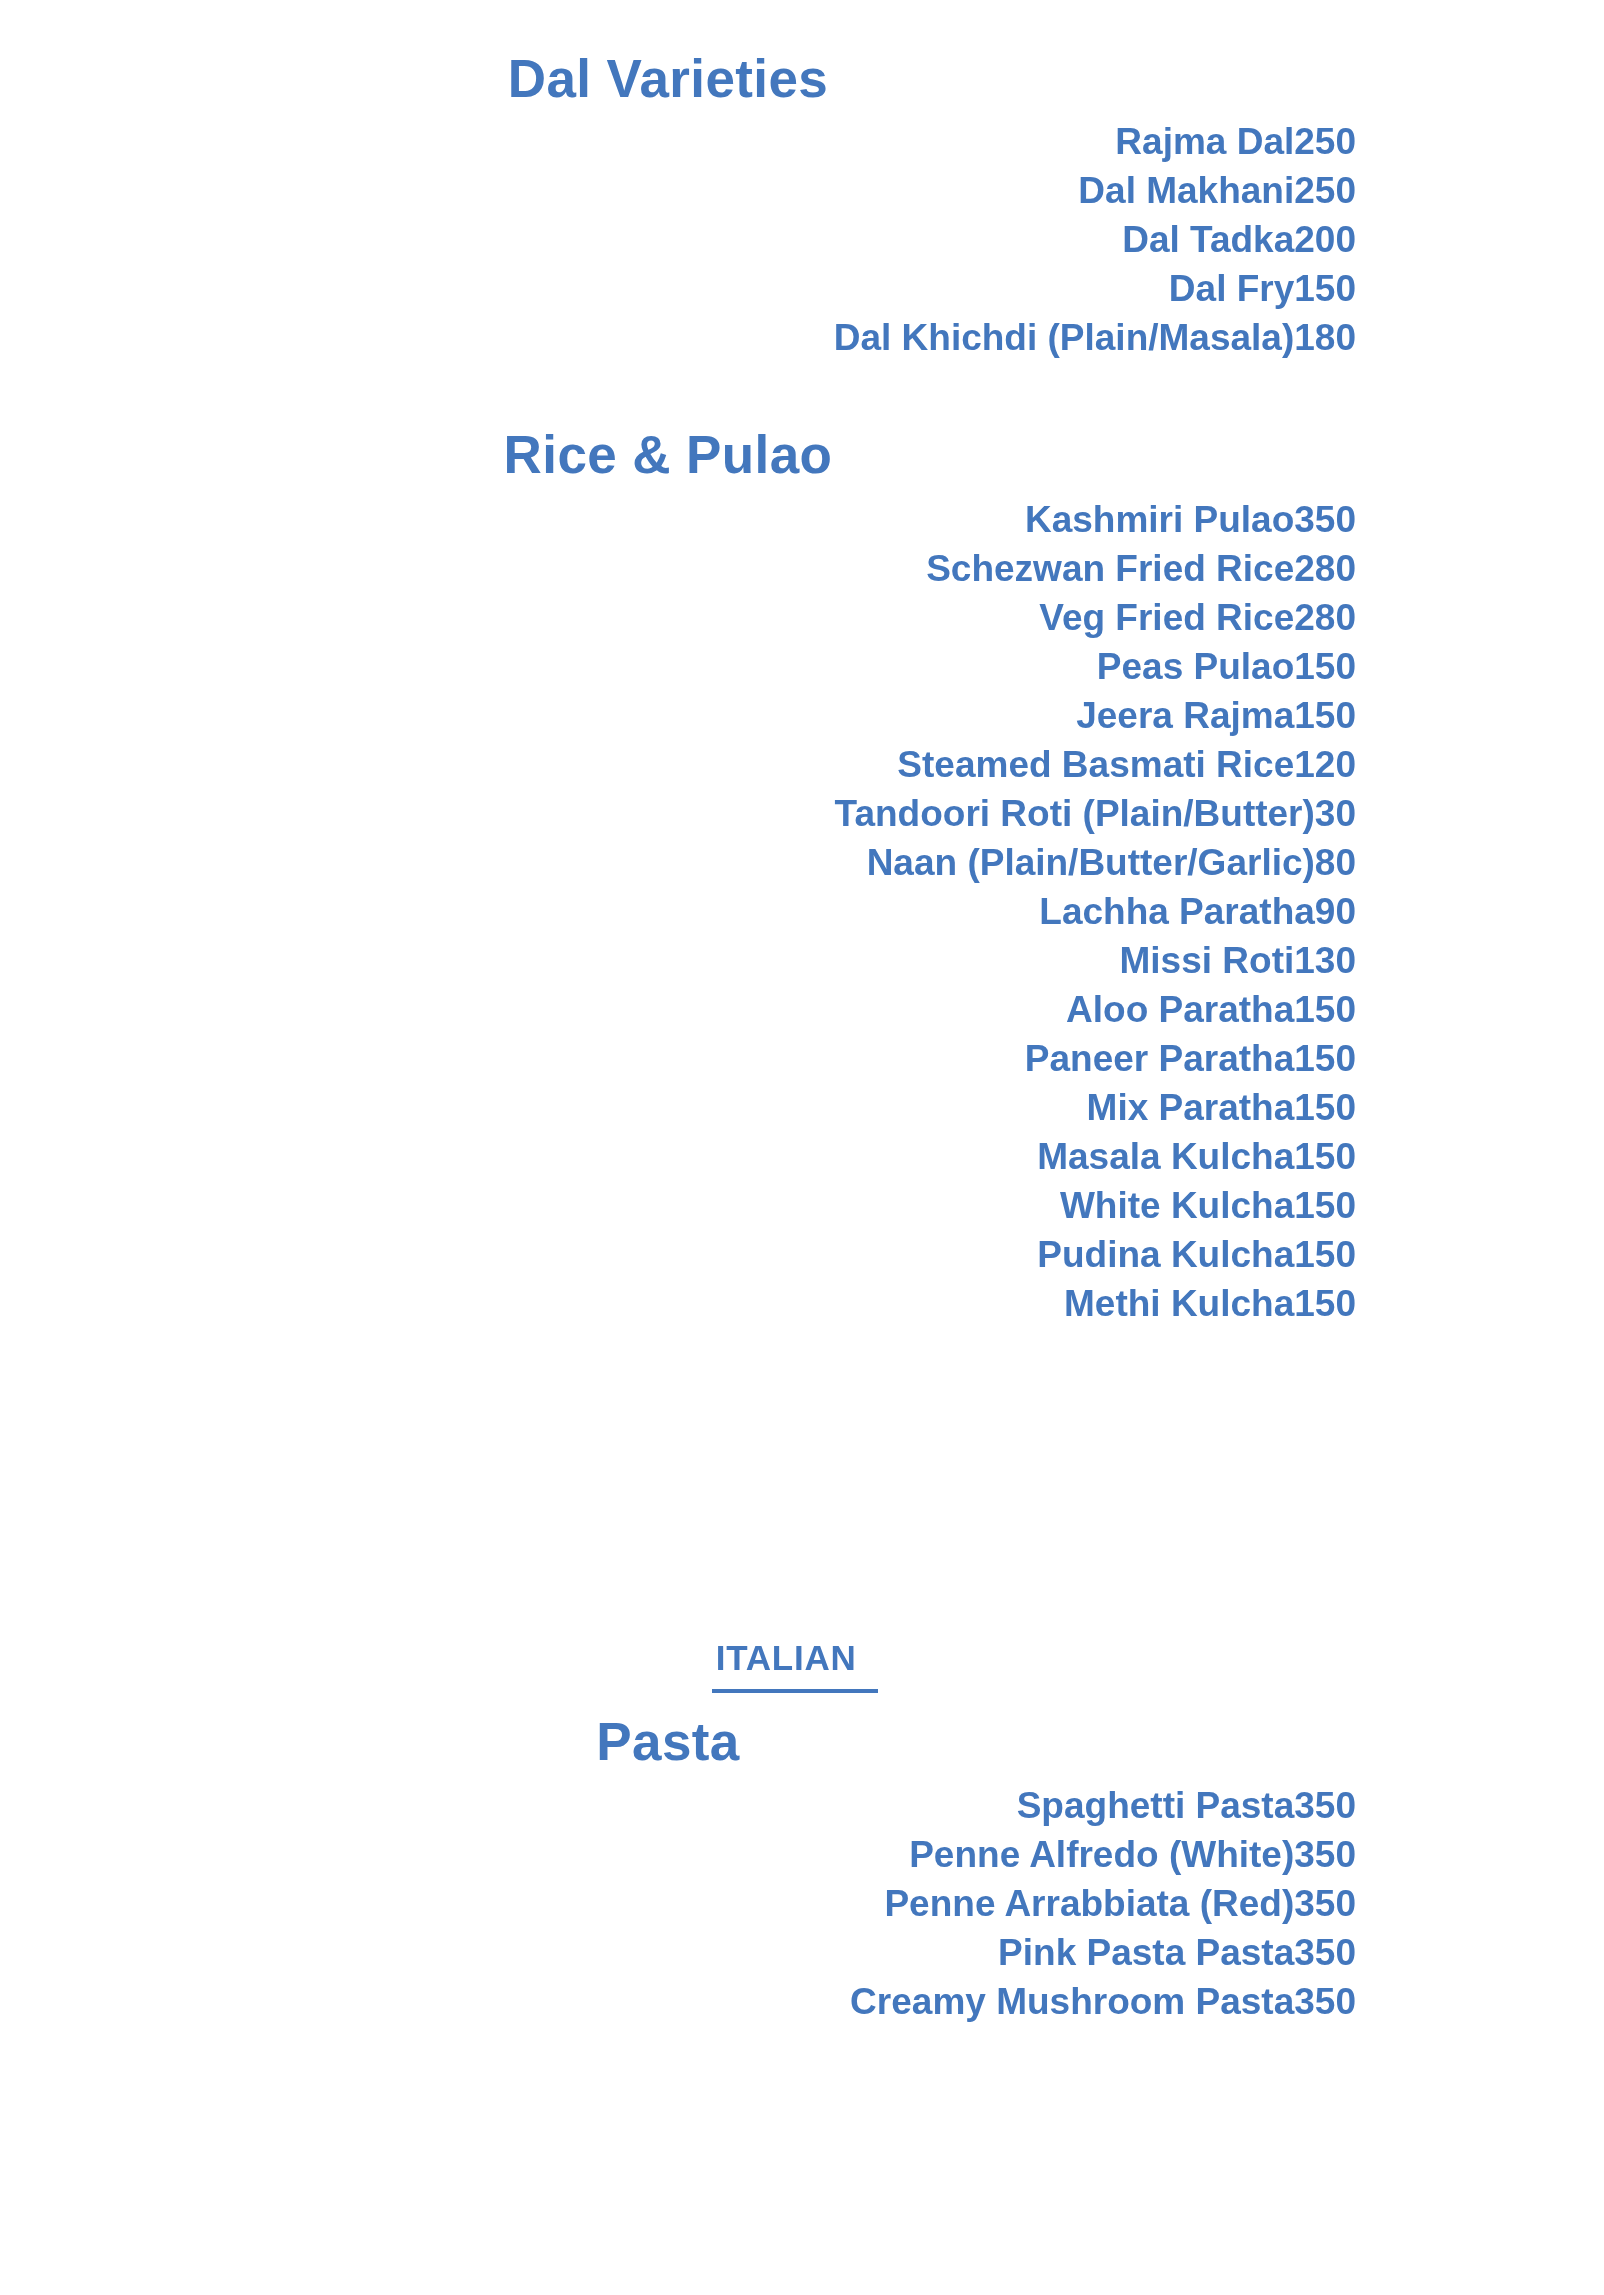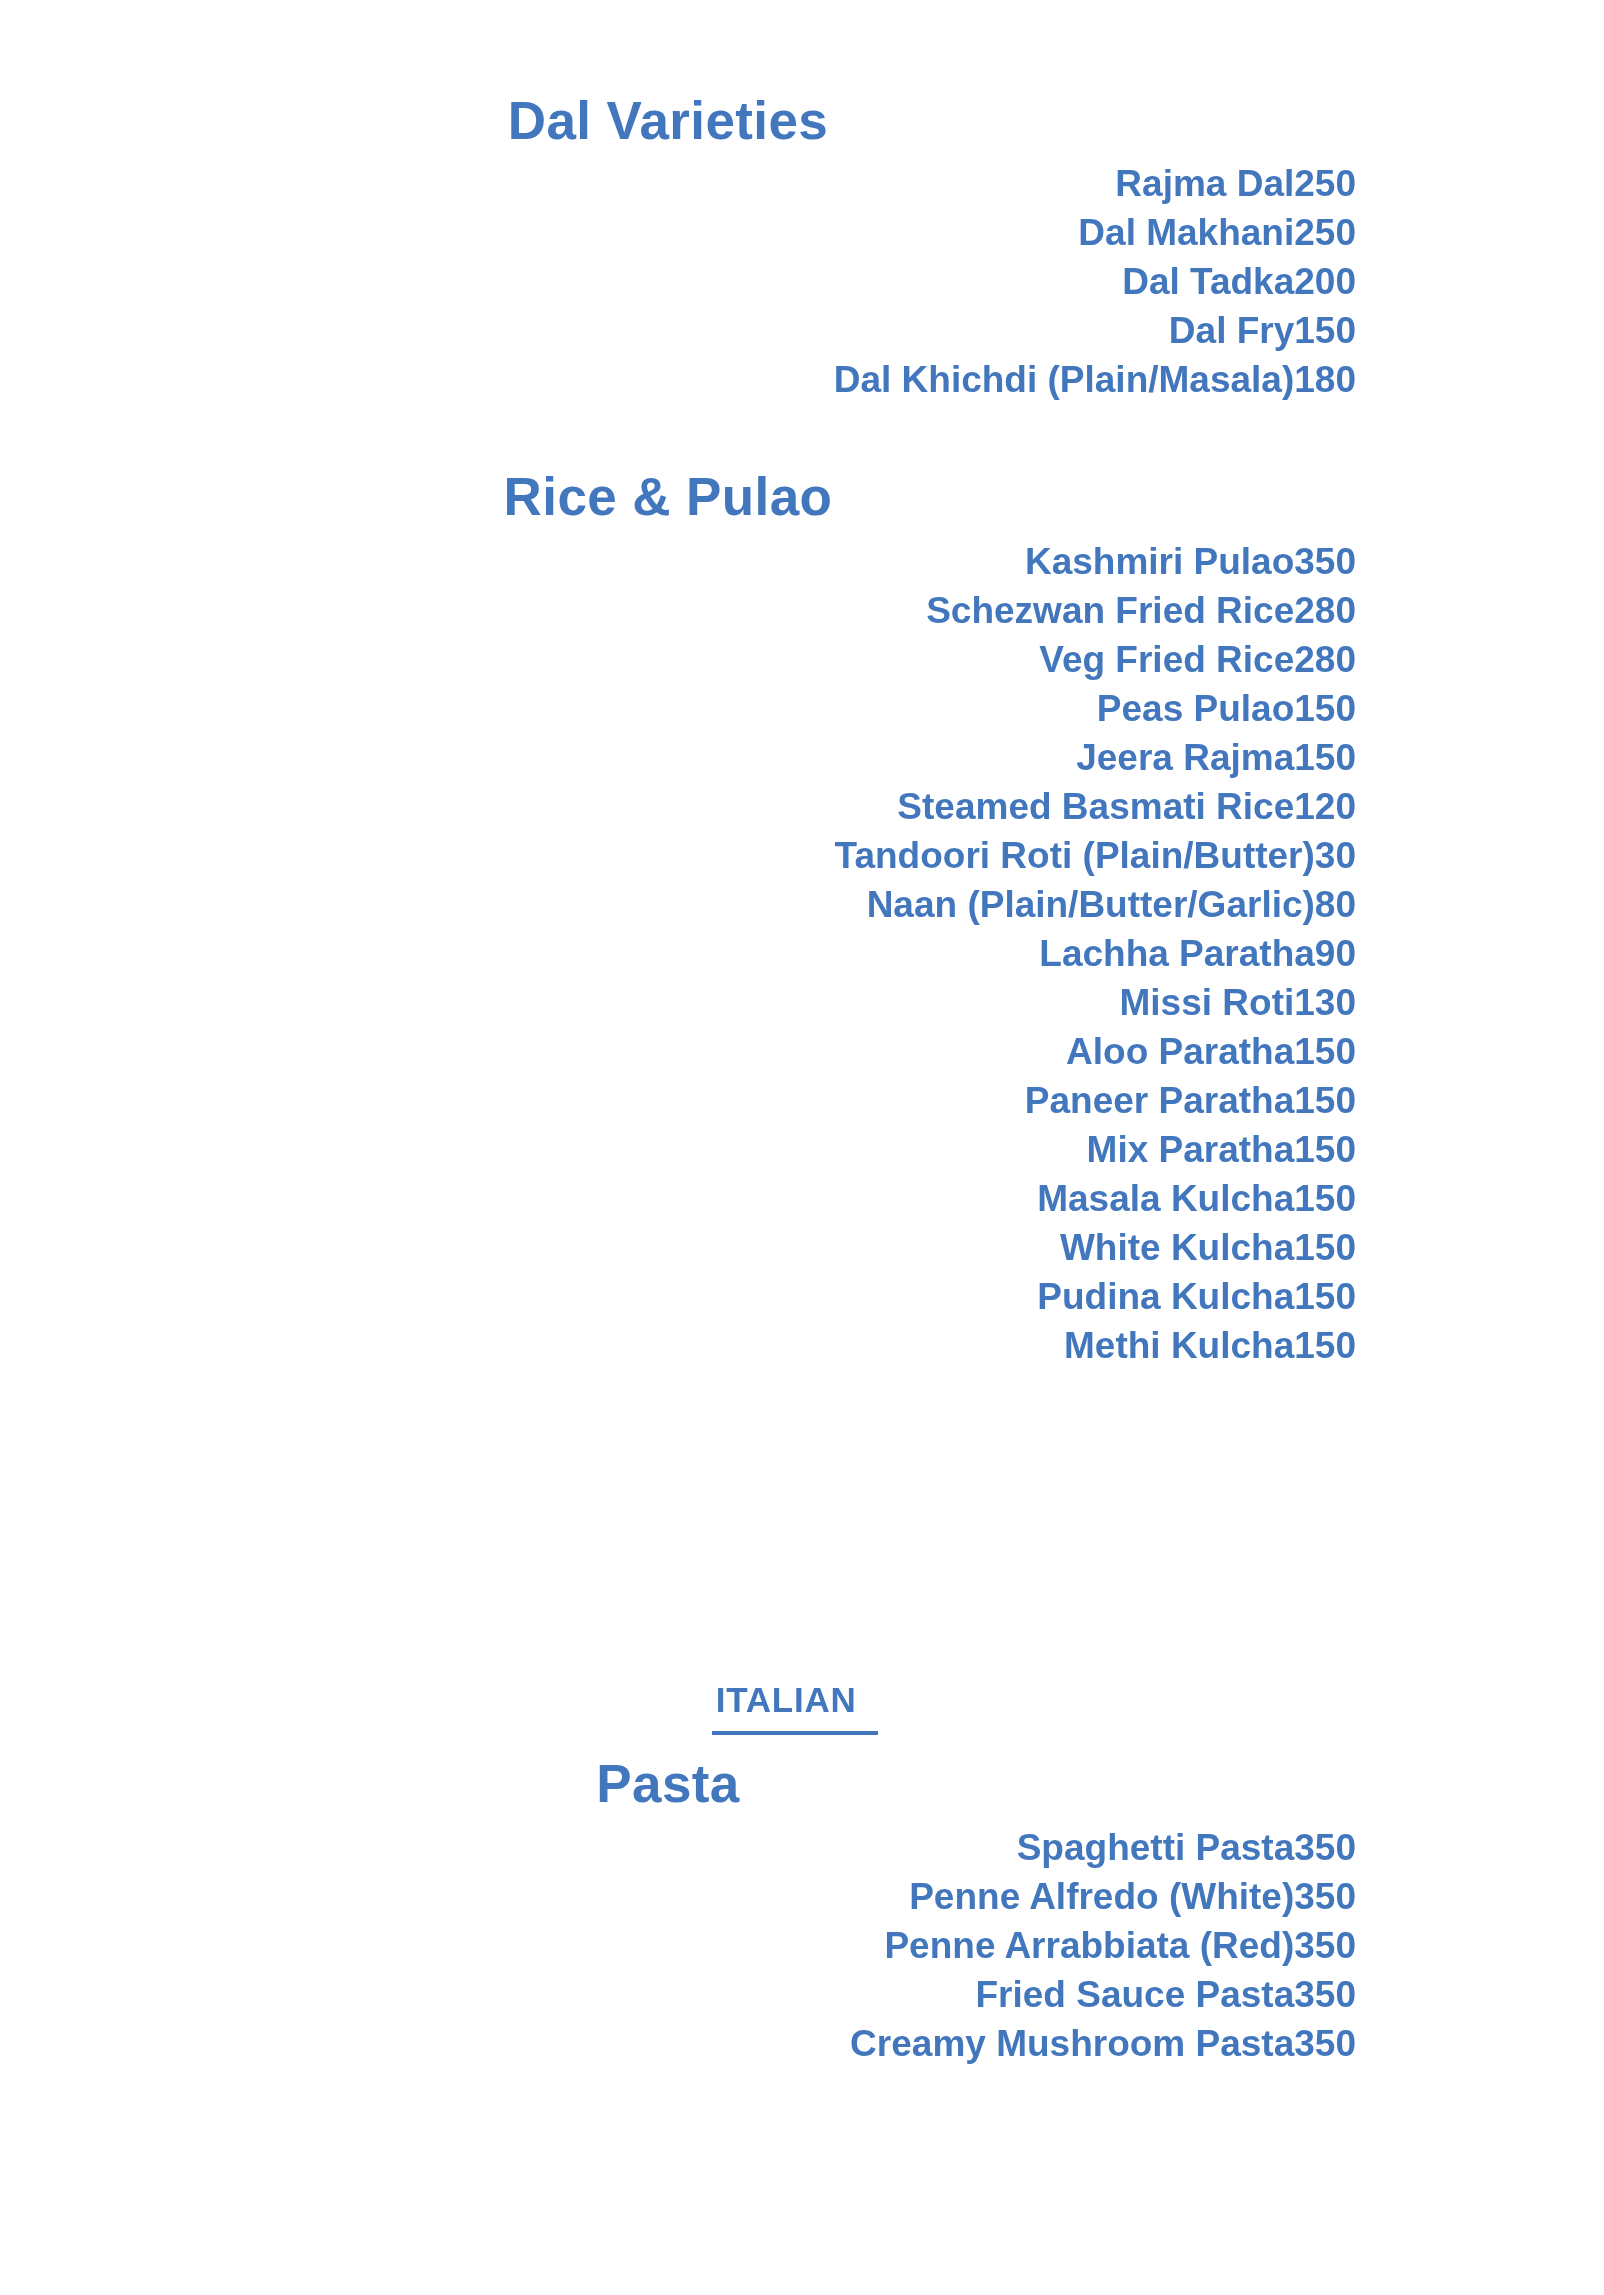--- a/index.html
+++ b/index.html
@@ -8,21 +8,21 @@
     height: 2295px;
     font-family: "Liberation Sans", sans-serif;
     font-weight: bold;
     color: #4377BD;
     overflow: hidden;
   }
   .page {
     box-sizing: border-box;
     width: 1605px;
     height: 2295px;
-    padding: 90px 249px 0 234px;
+    padding: 48px 249px 0 234px;
   }
   .sec-title {
     width: 868px;
     text-align: center;
     font-size: 53px;
     line-height: 61px;
     margin: 0;
     letter-spacing: 0.4px;
   }
   .rows { margin: 0; }
@@ -176,21 +176,21 @@
         </div>
         <div class="row">
           <span class="name">Penne Alfredo (White)</span>
           <span class="price">350</span>
         </div>
         <div class="row">
           <span class="name">Penne Arrabbiata (Red)</span>
           <span class="price">350</span>
         </div>
         <div class="row">
-          <span class="name">Fried Sauce Pasta</span>
+          <span class="name">Pink Pasta Pasta</span>
           <span class="price">350</span>
         </div>
         <div class="row">
           <span class="name">Creamy Mushroom Pasta</span>
           <span class="price">350</span>
         </div>
       </div>
   </section>
 
 </div>

